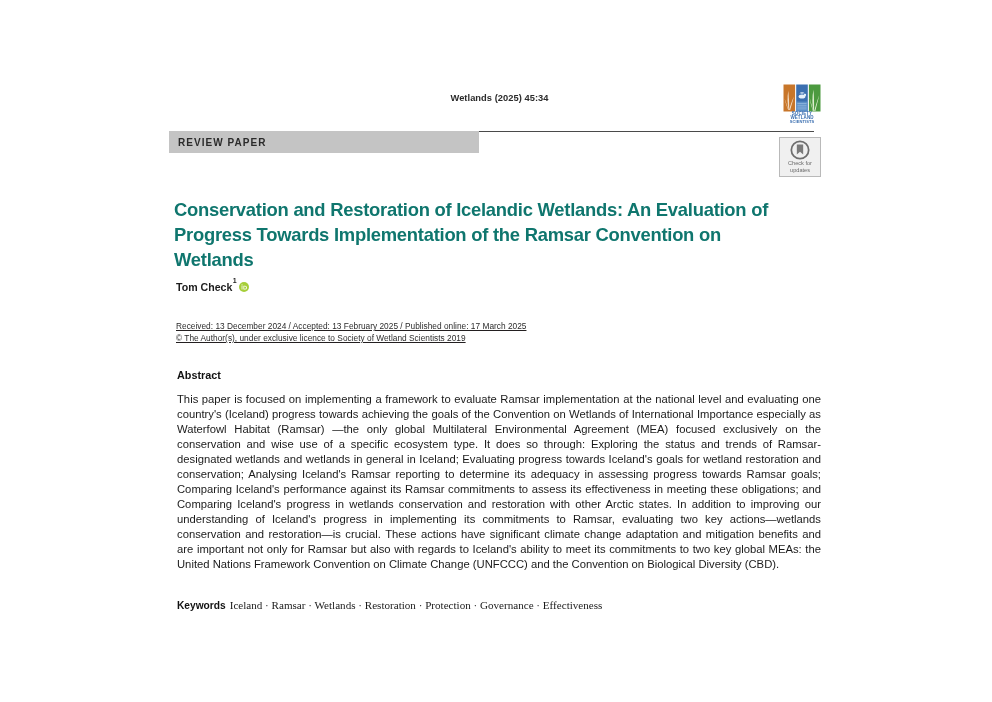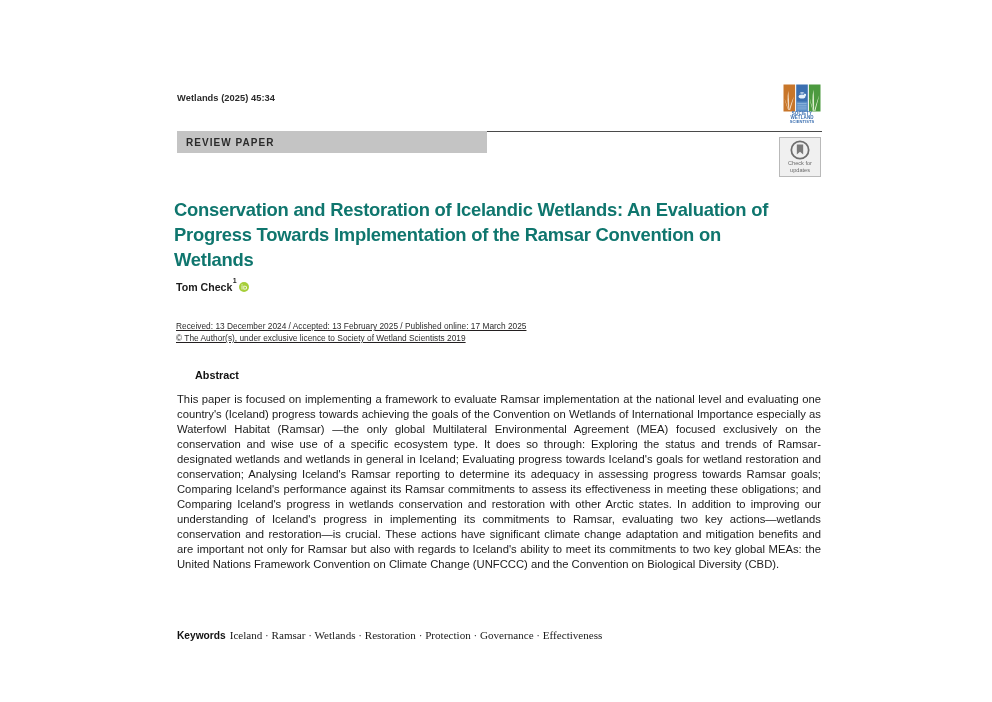--- a/index.html
+++ b/index.html
@@ -32,35 +32,36 @@
   }
   .journal-ref,
   .journal-doi {
     font-family: "Liberation Sans", sans-serif;
     font-size: 9.3px;
     line-height: 13.2px;
     color: #2b2b2b;
     font-weight: 600;
     letter-spacing: 0.05px;
     white-space: nowrap;
+    text-align: center;
   }
 
   
   .sws-logo {
     position: absolute;
     left: 782px;
     top: 83px;
     width: 40px;
     height: 41px;
   }
 
   
   .band-row {
     position: absolute;
-    left: 177px;
+    left: 169px;
     top: 131px;
     width: 645px;
     height: 22px;
   }
   .type-band {
     position: absolute;
     left: 0;
     top: 0;
     width: 310px;
     height: 22px;
@@ -182,21 +183,20 @@
     left: 177px;
     top: 369px;
     width: 644px;
   }
   .abstract-heading {
     font-family: "Liberation Sans", sans-serif;
     font-size: 10.8px;
     font-weight: 700;
     color: #111111;
     margin-bottom: 3px;
-    margin-left: 18px;
   }
   .abstract-body {
     font-family: Liberation Sans, sans-serif;
     font-size: 11.25px;
     line-height: 14.95px;
     color: #1a1a1a;
     text-align: justify;
     text-justify: inter-word;
     hyphens: none;
   }
@@ -204,21 +204,20 @@
   
   .keywords-block {
     position: absolute;
     left: 177px;
     top: 598px;
     width: 644px;
     font-family: "Liberation Serif", serif;
     font-size: 11.1px;
     line-height: 14.5px;
     color: #1a1a1a;
-    margin-top: 30px;
   }
   .keywords-label {
     font-family: "Liberation Sans", sans-serif;
     font-size: 10.2px;
     font-weight: 700;
     color: #111111;
     margin-right: 4px;
   }
   .keywords-list { display: inline; }
 </style>

